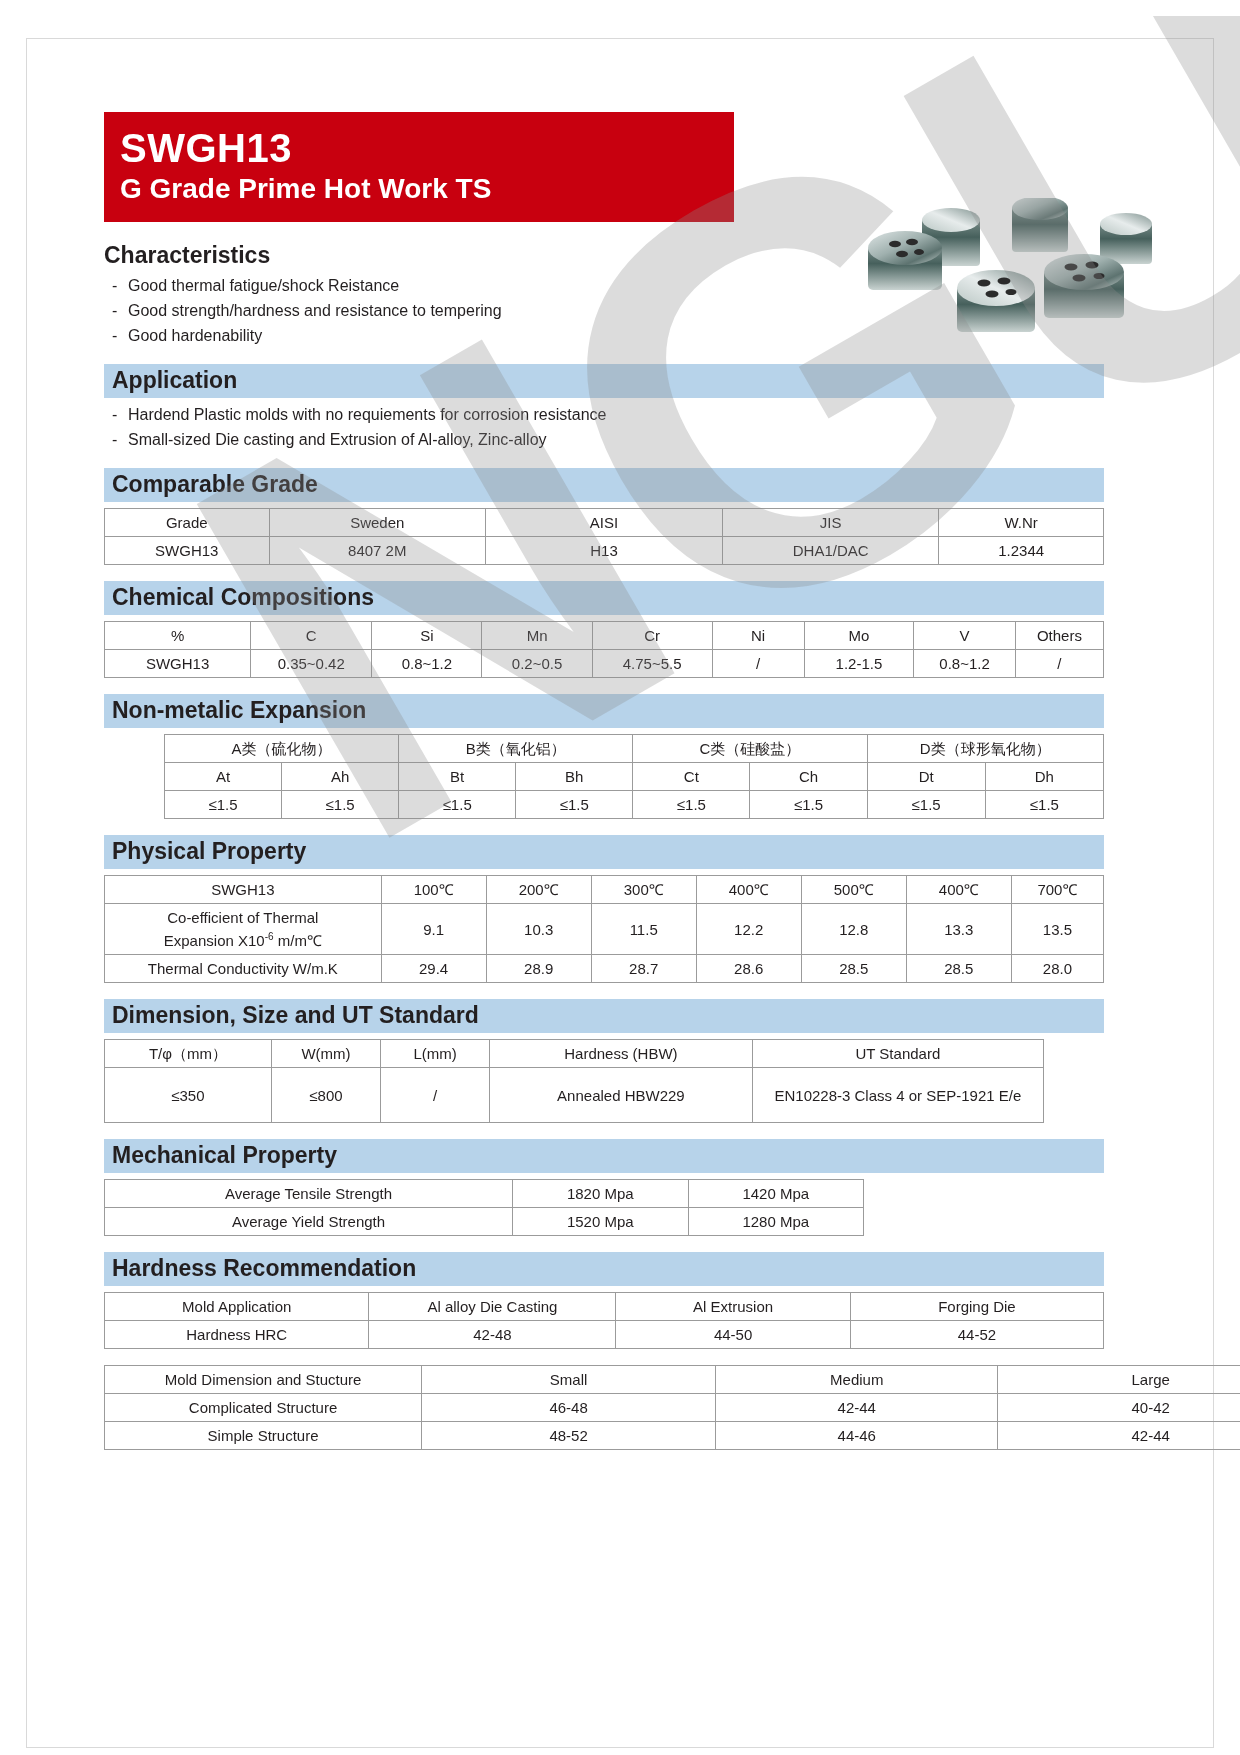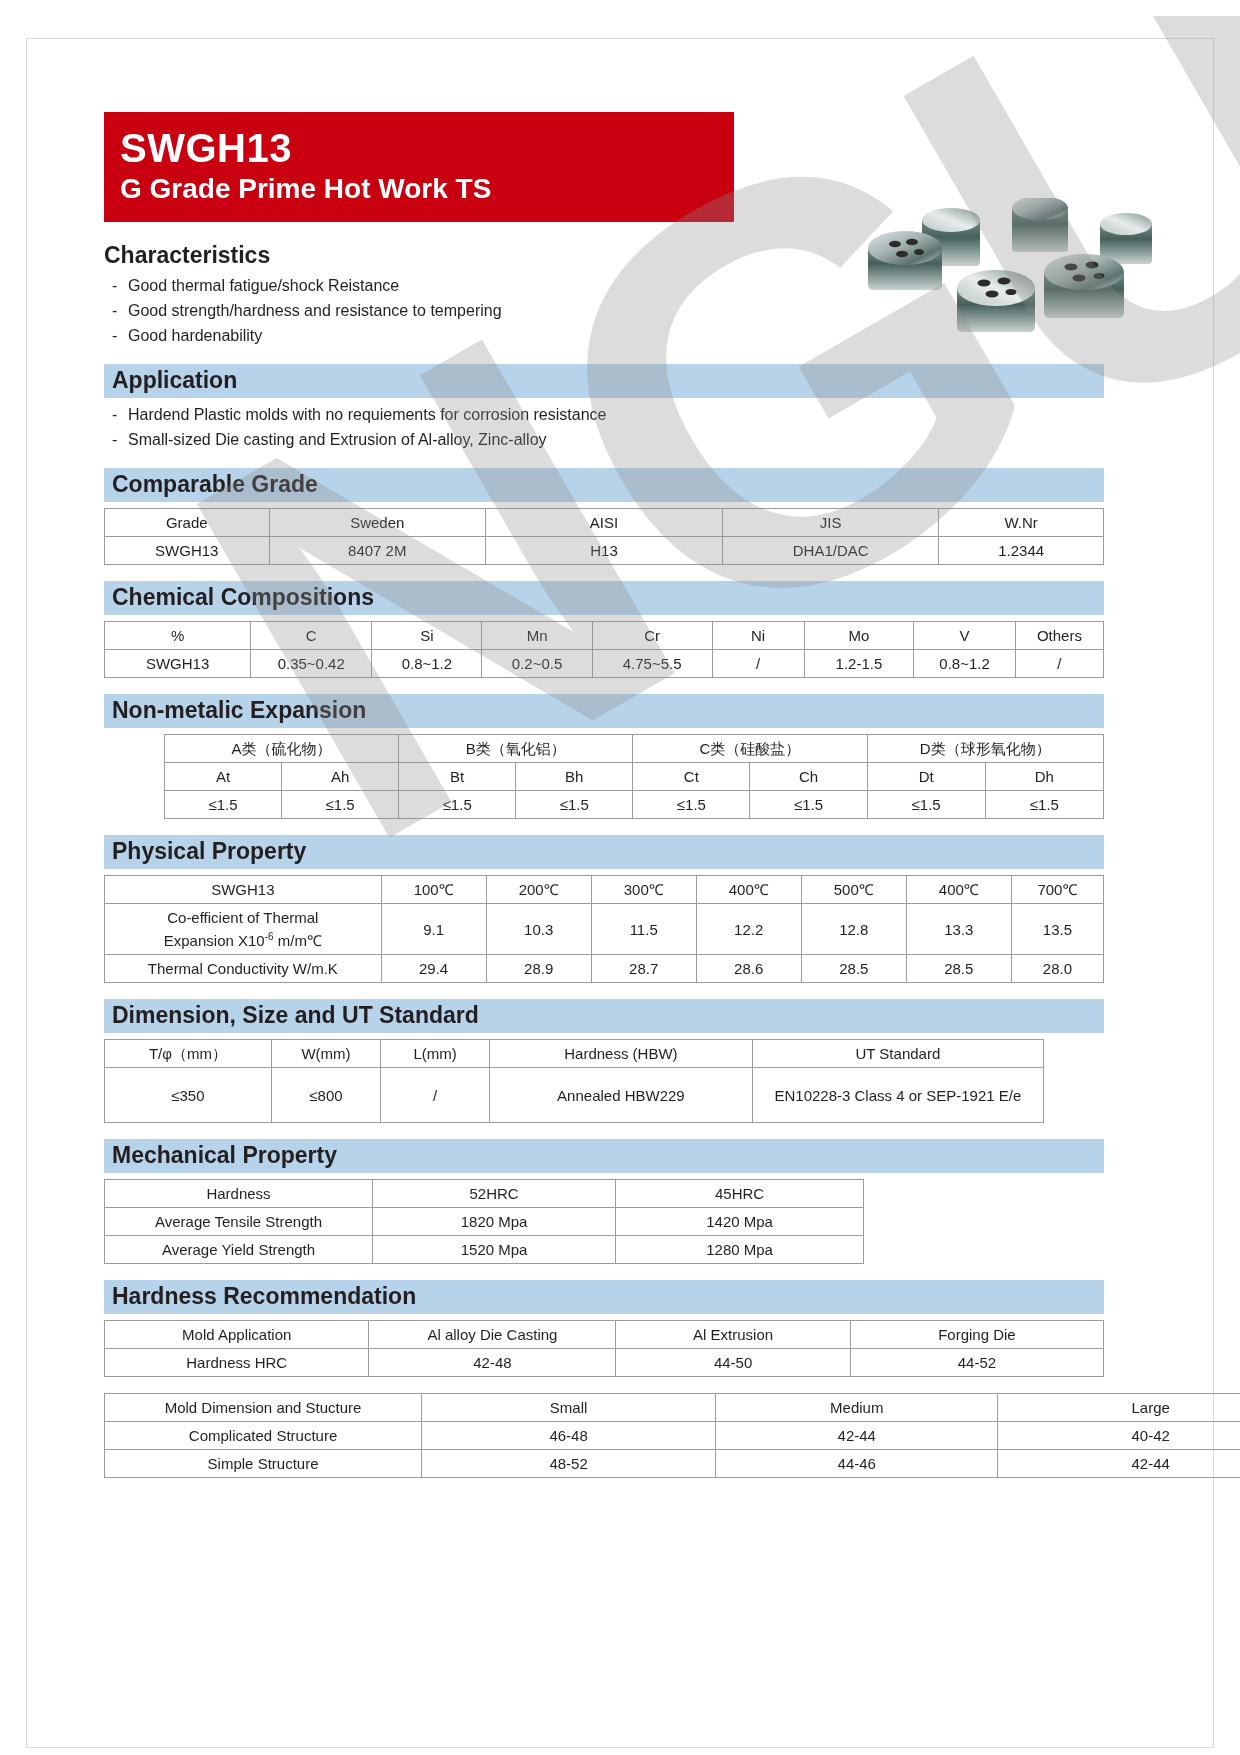--- a/index.html
+++ b/index.html
@@ -368,25 +368,20 @@
         <td>/</td>
         <td>Annealed HBW229</td>
         <td class="wrap-cell">EN10228-3 Class 4  or SEP-1921 E/e</td>
       </tr>
     </tbody>
       </table>
 
     <div class="sec-bar">Mechanical Property</div>
     <table class="tbl-mech">
       <tbody>
-          <tr>
-        <td style="width:265px">Hardness</td>
-        <td style="width:245px">52HRC</td>
-        <td style="width:250px">45HRC</td>
-      </tr>
       <tr>
         <td>Average Tensile Strength</td>
         <td>1820 Mpa</td>
         <td>1420 Mpa</td>
       </tr>
       <tr>
         <td>Average Yield Strength</td>
         <td>1520 Mpa</td>
         <td>1280 Mpa</td>
       </tr>

